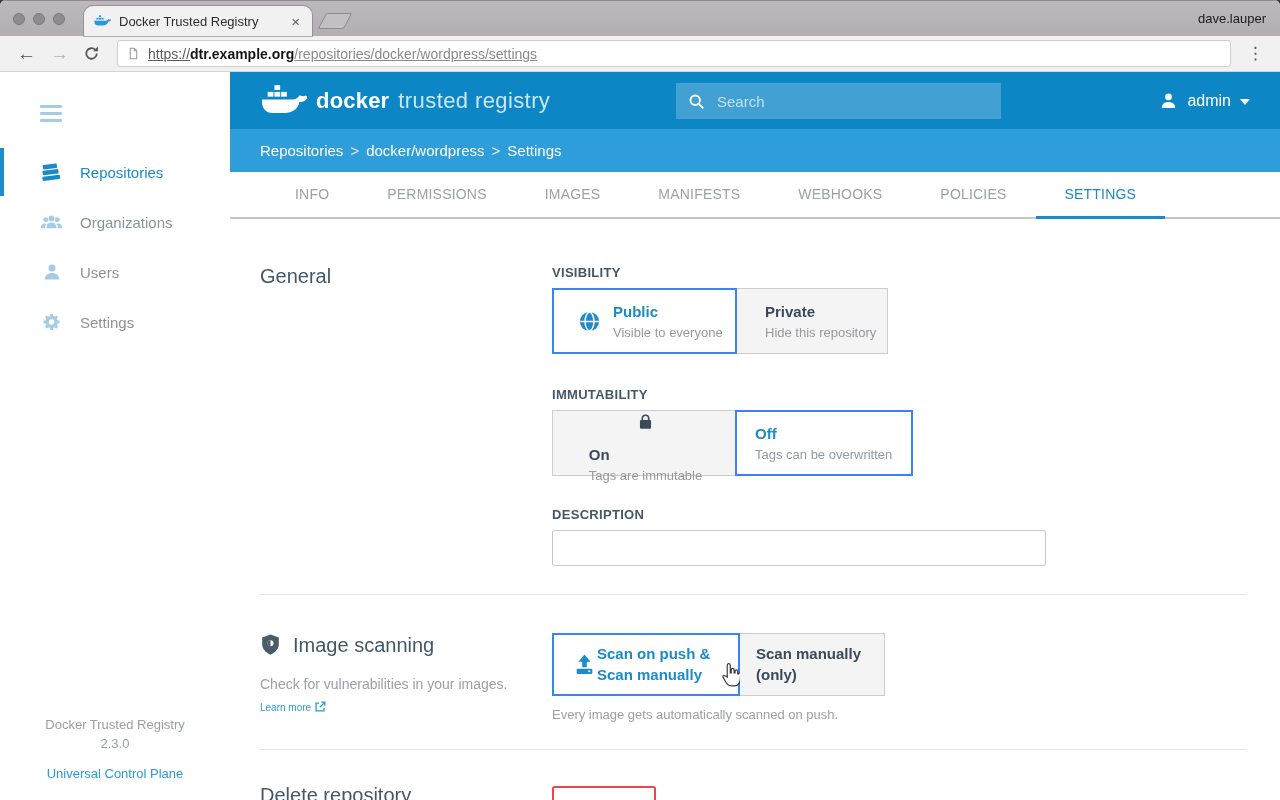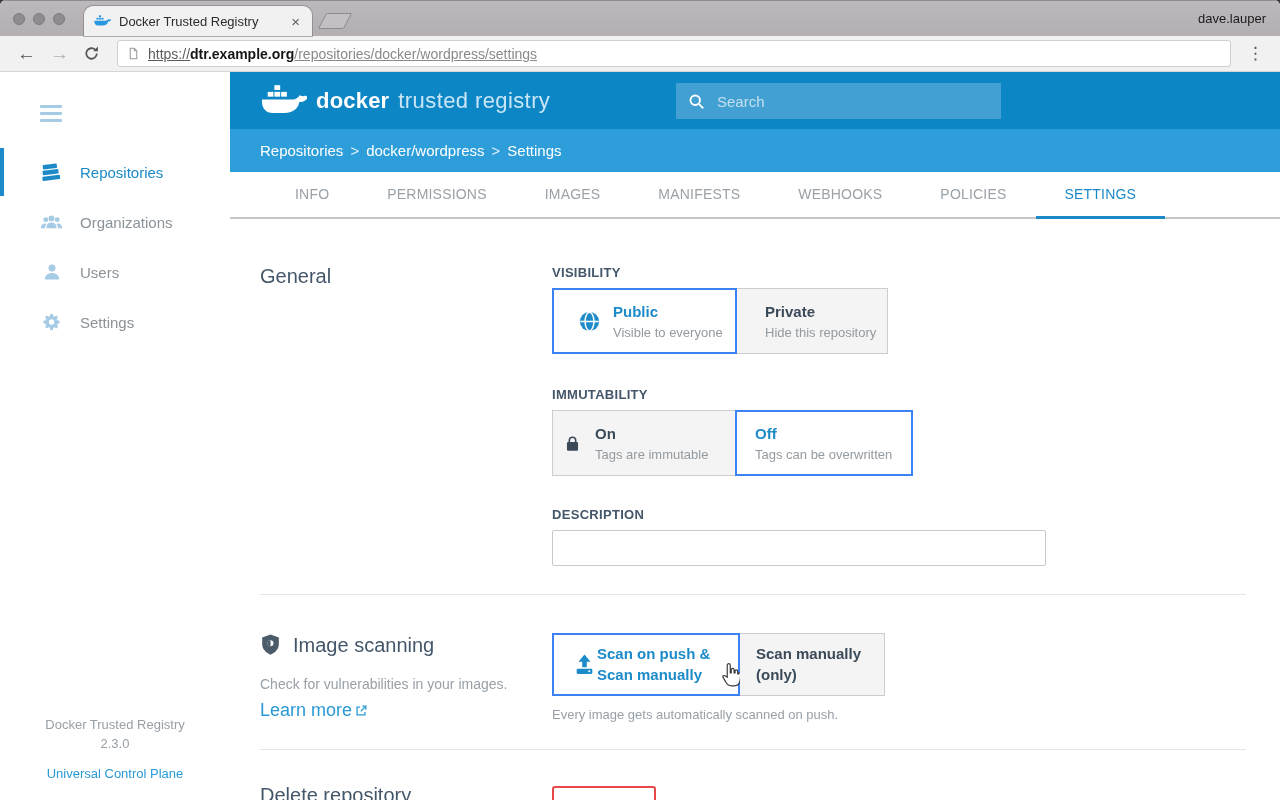--- a/index.html
+++ b/index.html
@@ -73,40 +73,40 @@
   .content { height:581px; overflow:hidden; position:relative; background:#fff; }
   .section { margin:8px 34px 0 30px; display:flex;justify-content:center; }
   .sec-left { width:292px; flex-shrink:0; }
   .sec-right { flex:1; }
   #sec-general { padding:38px 0 28px; border-bottom:1px solid #e6e6e6; }
   #sec-scan { padding:30px 0 27px; border-bottom:1px solid #e6e6e6; }
   #sec-delete { padding-top:26px; }
   h2.sec-title { font-size:20px; font-weight:500; color:#44576a; }
   .title-row { display:flex; align-items:center; gap:12px; }
   .sub { font-size:14px; color:#99a1a8; margin-top:19px; }
-  .learn { font-size:18px; color:#2a9ad6; text-decoration:none; margin-top:8px; display:inline-flex; align-items:center; gap:2px; }
+  .learn { font-size:10px; color:#2a9ad6; text-decoration:none; margin-top:8px; display:inline-flex; align-items:center; gap:2px; }
 
   .field-label { font-size:13px; font-weight:700; color:#44576a; letter-spacing:.3px; margin-bottom:8px; }
   .grp-immut { margin-top:33px; }
   .grp-desc { margin-top:31px; }
   .desc-input { width:494px; height:36px; border:1px solid #c9c9c9; border-radius:2px; background:#fff; font-size:14px; padding:0 10px; outline:none; font-family:"Liberation Sans",sans-serif; }
 
   .toggle { display:flex; }
   .seg { background:#f4f4f4; border:1px solid #cdcdcd; display:flex; align-items:center; cursor:pointer; }
   .seg + .seg { margin-left:-1px; }
   .seg.sel { background:#fff; border:2px solid #3b82f6; position:relative; z-index:2; }
   .seg .sicon { flex-shrink:0; display:flex; }
   .seg-txt { display:flex; flex-direction:column; }
   .seg-title { font-size:15px; font-weight:700; color:#3b4a59; line-height:1.35; }
   .seg.sel .seg-title { color:#1d8bc9; }
   .seg-desc { font-size:13px; color:#939aa0; margin-top:3px; }
 
   .seg-public  { width:185px; height:66px; padding-left:24px; gap:12px; }
   .seg-private { width:152px; height:66px; padding-left:28px; }
-  .seg-on      { width:184px; height:66px; padding-left:10px; gap:13px; }
+  .seg-on      { width:184px; height:66px; padding-left:3px; gap:13px;flex-direction:column; }
   .seg-off     { width:178px; height:66px; padding-left:18px; }
   .seg-push    { width:188px; height:63px; padding-left:18px; gap:0; }
   .seg-manual  { width:146px; height:63px; padding-left:16px; }
 
   .caption { font-size:13px; color:#99a1a8; margin-top:11px; }
 
   .delete-btn { margin-top:2px; width:104px; height:44px; background:#fff; border:2px solid #e8474a; border-radius:3px; color:#e8474a; font-size:15px; font-weight:700; font-family:"Liberation Sans",sans-serif; cursor:pointer; }
 
   .cursor { position:absolute; left:721px; top:663px; z-index:50; pointer-events:none; }
 </style>
@@ -234,20 +234,28 @@
           </svg>
           <span class="l1">docker</span>
           <span class="l2">trusted registry</span>
         </div>
         <div class="searchbox">
           <svg width="17" height="17" viewBox="0 0 20 20">
               <circle cx="8.5" cy="8.5" r="5.6" fill="none" stroke="#fff" stroke-width="2.2"></circle>
               <line x1="13" y1="13" x2="18" y2="18" stroke="#fff" stroke-width="2.2"></line>
             </svg>
           <input type="text" placeholder="Search" style="">
+        </div>
+        <div class="account">
+          <svg width="19" height="19" viewBox="0 0 24 24" fill="#fff">
+              <circle cx="12" cy="7.5" r="4.2"></circle>
+              <path d="M3.5 21c0-4.6 3.8-7.2 8.5-7.2s8.5 2.6 8.5 7.2v.4h-17V21z"></path>
+            </svg>
+          <span>admin</span>
+          <span class="caret"></span>
         </div>
       </header>
 
       <div class="crumbbar">
         <span>Repositories</span>
         <span class="sep">&gt;</span>
         <span>docker/wordpress</span>
         <span class="sep">&gt;</span>
         <span>Settings</span>
       </div>

